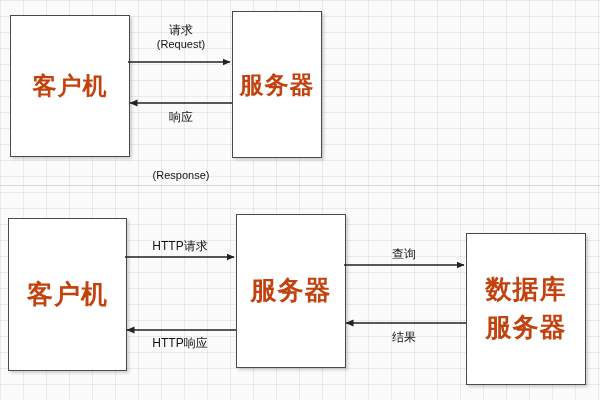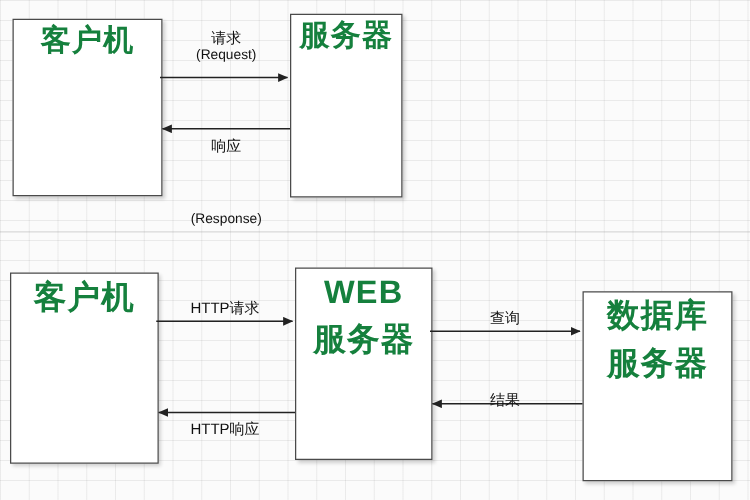--- a/index.html
+++ b/index.html
@@ -27,22 +27,22 @@
     background: rgba(120,120,120,0.25);
   }
   .box {
     position: absolute;
     background: #ffffff;
     border: 1px solid #4a4a4a;
     box-shadow: 2px 2px 3px rgba(0,0,0,0.18);
     display: flex;
     flex-direction: column;
     align-items: center;
-    justify-content: flex-start;
-    color: #15803d;
+    justify-content: center;
+    color: #c2410c;
     text-align: center;
   }
   .box .line {
     display: block;
   }
   .box-top {
     font-size: 24px;
     font-weight: 600;
     letter-spacing: 1px;
   }
@@ -88,21 +88,20 @@
 
   <div class="box box-top" style="left:232px; top:11px; width:88px; height:145px;">
     <span class="line">服务器</span>
   </div>
 
   <div class="box box-bottom" style="left:8px; top:218px; width:117px; height:151px;">
     <span class="line">客户机</span>
   </div>
 
   <div class="box box-bottom" style="left:236px; top:214px; width:108px; height:152px;">
-    <span class="line">WEB</span>
     <span class="line">服务器</span>
   </div>
 
   <div class="box box-bottom" style="left:466px; top:216px; width:118px; height:150px;margin-top:17px;">
     <span class="line">数据库</span>
     <span class="line">服务器</span>
   </div>
 
   <svg class="arrows" width="600" height="400">
     <defs>
@@ -126,15 +125,15 @@
 
   <div class="arrow-label" style="left:181px; top:22px;">请求</div>
   <div class="arrow-sublabel" style="left:181px; top:38px;">(Request)</div>
 
   <div class="arrow-label" style="left:181px; top:109px;font-family:Liberation Serif, serif;">响应</div>
   <div class="arrow-sublabel" style="left:181px; top:125px;margin-top:44px;">(Response)</div>
 
   <div class="arrow-label" style="left:180px; top:238px;">HTTP请求</div>
   <div class="arrow-label" style="left:180px; top:335px;">HTTP响应</div>
   <div class="arrow-label" style="left:404px; top:246px;font-family:Liberation Mono, monospace;">查询</div>
-  <div class="arrow-label" style="left:404px; top:312px;">结果</div>
+  <div class="arrow-label" style="left:404px; top:329px;">结果</div>
 
 </div>
 
 </body></html>

